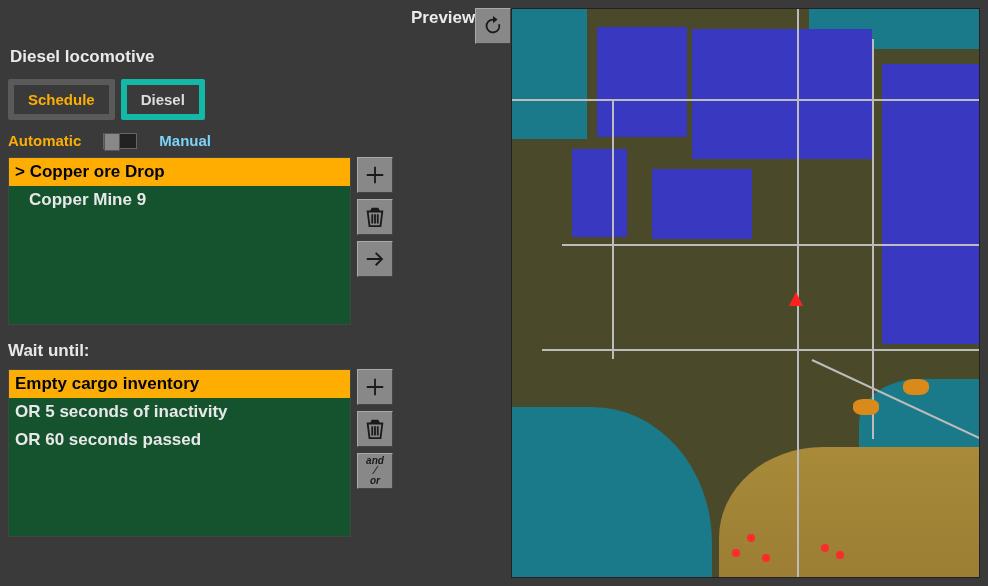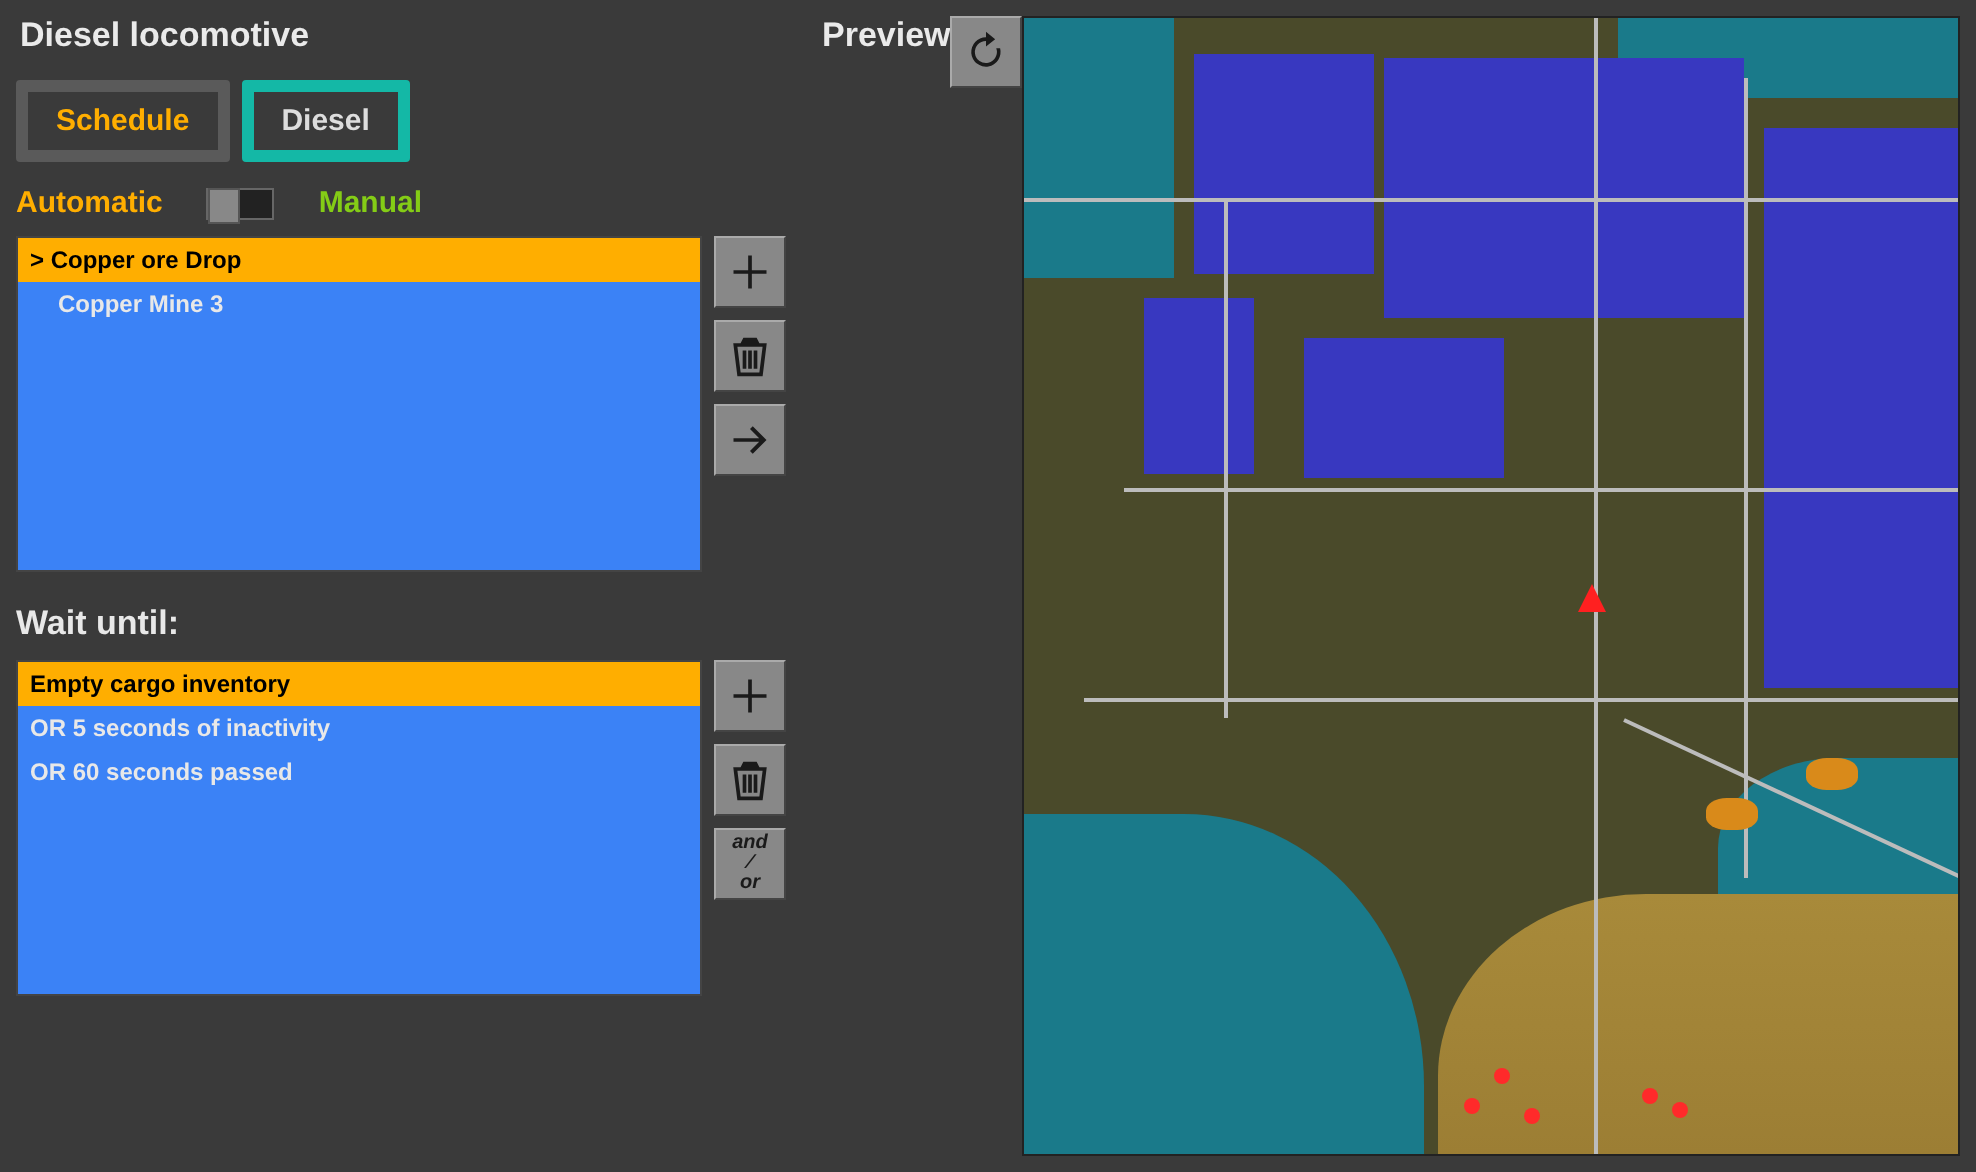--- a/index.html
+++ b/index.html
@@ -8,21 +8,21 @@
     background: #3a3a3a;
     font-family: Arial, Helvetica, sans-serif;
     color: #e8e8e8;
     overflow: hidden;
     display: flex;
   }
   .left-panel {
     width: 401px; height: 100%;
     padding: 8px;
     background: #3a3a3a;
-    display: flex; flex-direction: column;
+    display: flex; flex-direction: column; justify-content: center;
   }
   .right-panel {
     flex: 1; height: 100%;
     padding: 8px;
     background: #3a3a3a;
     position: relative;
     display: flex; flex-direction: row;
   }
   .title {
     font-weight: bold;
@@ -51,21 +51,21 @@
     border-color: #5a5a5a;
   }
   .toggle-row {
     display: flex; align-items: center;
     gap: 22px;
     margin-bottom: 8px;
     font-size: 15px;
     font-weight: bold;
   }
   .toggle-row .auto { color: #ffae00; }
-  .toggle-row .manual { color: #84cc16;}
+  .toggle-row .manual { color: #7dd3fc;}
   .switch {
     width: 34px; height: 16px;
     background: #222;
     border: 1px solid #666;
     position: relative;
     cursor: pointer;
   }
   .switch::after {
     content: '';
     position: absolute;
@@ -73,24 +73,24 @@
     width: 14px; height: 16px;
     background: #888;
     border: 1px solid #555;
   }
   .list-row {
     display: flex; gap: 6px;
     margin-bottom: 2px;
   }
   .listbox {
     flex: 1;
-    background: #3b82f6;
+    background: #14532d;
     border: 1px solid #444;
     min-height: 168px;
-    font-size: 12px;
+    font-size: 17px;
     font-weight: bold;
   }
   .listbox.conditions { min-height: 168px; }
   .list-item {
     padding: 4px 6px;
     cursor: pointer;
   }
   .list-item.selected {
     background: #ffae00;
     color: #000;
@@ -183,21 +183,21 @@
 
   <div class="toggle-row">
     <span class="auto">Automatic</span>
     <div class="switch"></div>
     <span class="manual">Manual</span>
   </div>
 
   <div class="list-row">
     <div class="listbox">
       <div class="list-item selected">&gt; Copper ore Drop</div>
-      <div class="list-item indent">Copper Mine 3</div>
+      <div class="list-item indent">Copper Mine 9</div>
     </div>
     <div class="side-buttons">
       <div class="icon-btn" title="Add">
         <svg viewBox="0 0 24 24">
             <path d="M11 3h2v18h-2zM3 11h18v2H3z" fill="#1a1a1a"></path>
           </svg>
       </div>
       <div class="icon-btn" title="Delete">
         <svg viewBox="0 0 24 24">
             <path d="M4 6h16l-2 16H6L4 6zm5-3h6l1 2H8l1-2zM9 9v10M12 9v10M15 9v10" stroke="#1a1a1a" stroke-width="2" fill="none"></path>

